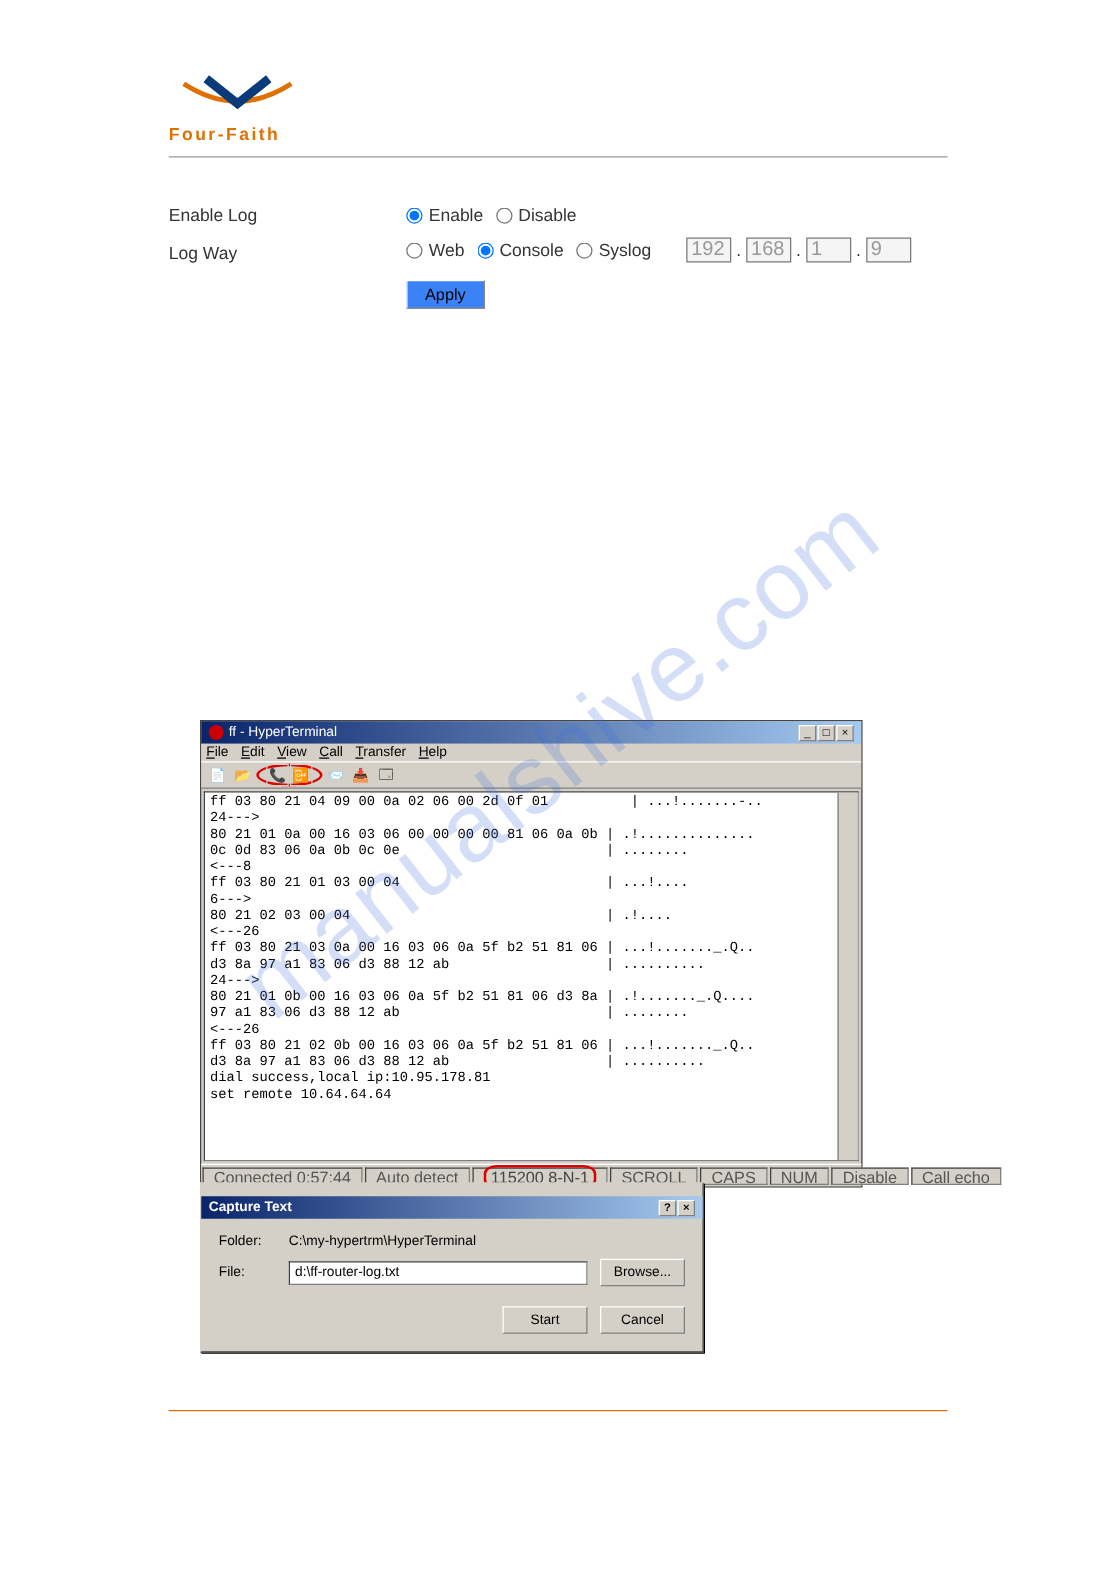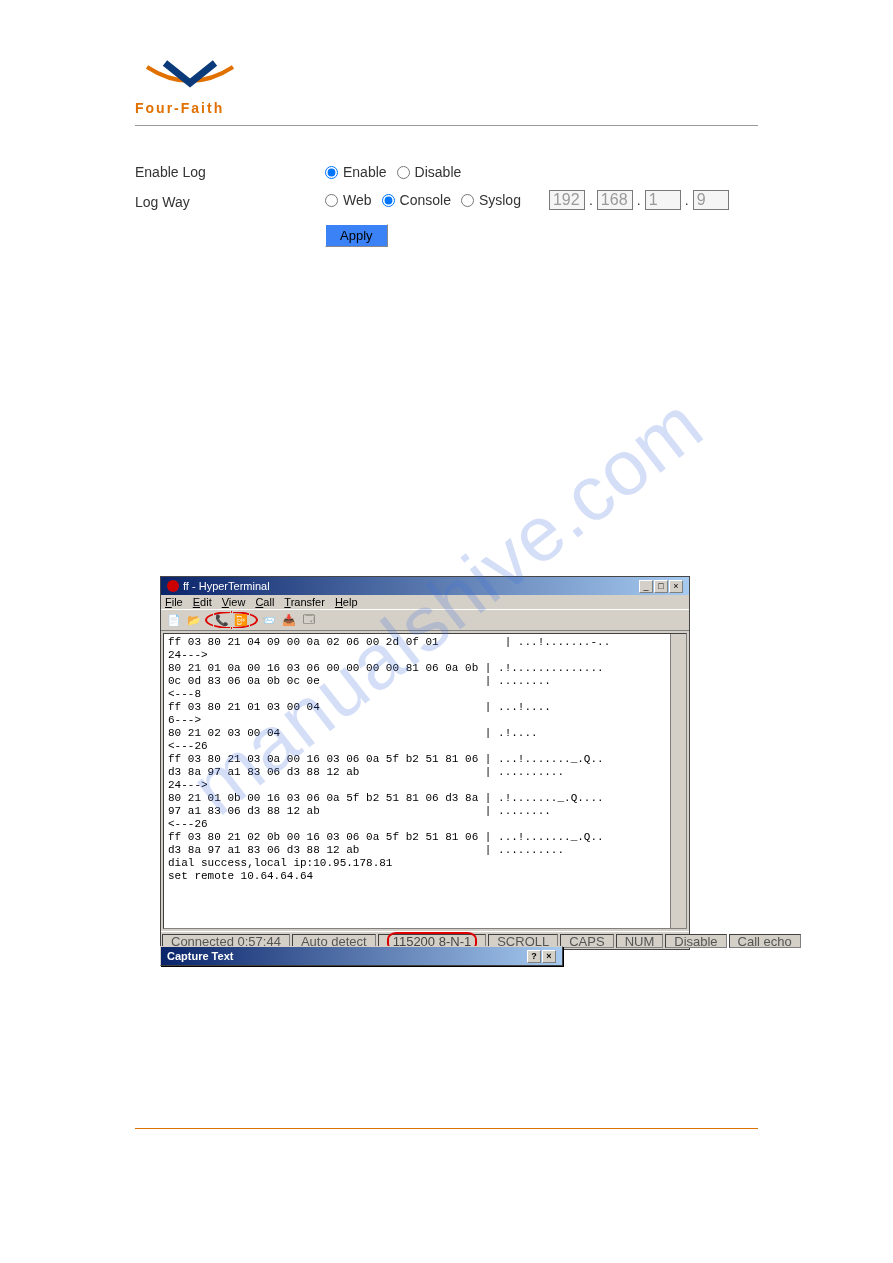--- a/index.html
+++ b/index.html
@@ -229,20 +229,21 @@
   }
   .dlg-title {
     background: linear-gradient(to right, #0a246a, #a6caf0);
     color:#fff;
     padding: 2px 6px;
     display:flex;
     justify-content:space-between;
     align-items:center;
     font-weight:bold;
     height:18px;
+    margin-top:10px;
   }
   .dlg-body {
     padding: 12px 14px 14px 14px;
   }
   .dlg-row {
     display:flex;
     align-items:center;
     margin-bottom: 8px;
   }
   .dlg-label {
@@ -414,17 +415,32 @@
 </div>
 
 <div class="dialog">
   <div class="dlg-title">
     <span>Capture Text</span>
     <div class="title-btns">
       <div class="title-btn">?</div>
       <div class="title-btn">×</div>
     </div>
   </div>
+  <div class="dlg-body">
+    <div class="dlg-row">
+      <div class="dlg-label">Folder:</div>
+      <div class="dlg-value">C:\my-hypertrm\HyperTerminal</div>
+    </div>
+    <div class="dlg-row">
+      <div class="dlg-label">File:</div>
+      <input class="dlg-input" value="d:\ff-router-log.txt" style="">
+      <button class="dlg-btn">Browse...</button>
+    </div>
+    <div class="dlg-btn-row">
+      <button class="dlg-btn">Start</button>
+      <button class="dlg-btn">Cancel</button>
+    </div>
+  </div>
 </div>
 
 <div class="bottom-rule"></div>
 
 <div class="watermark">manualshive.com</div>
 
 </body></html>

